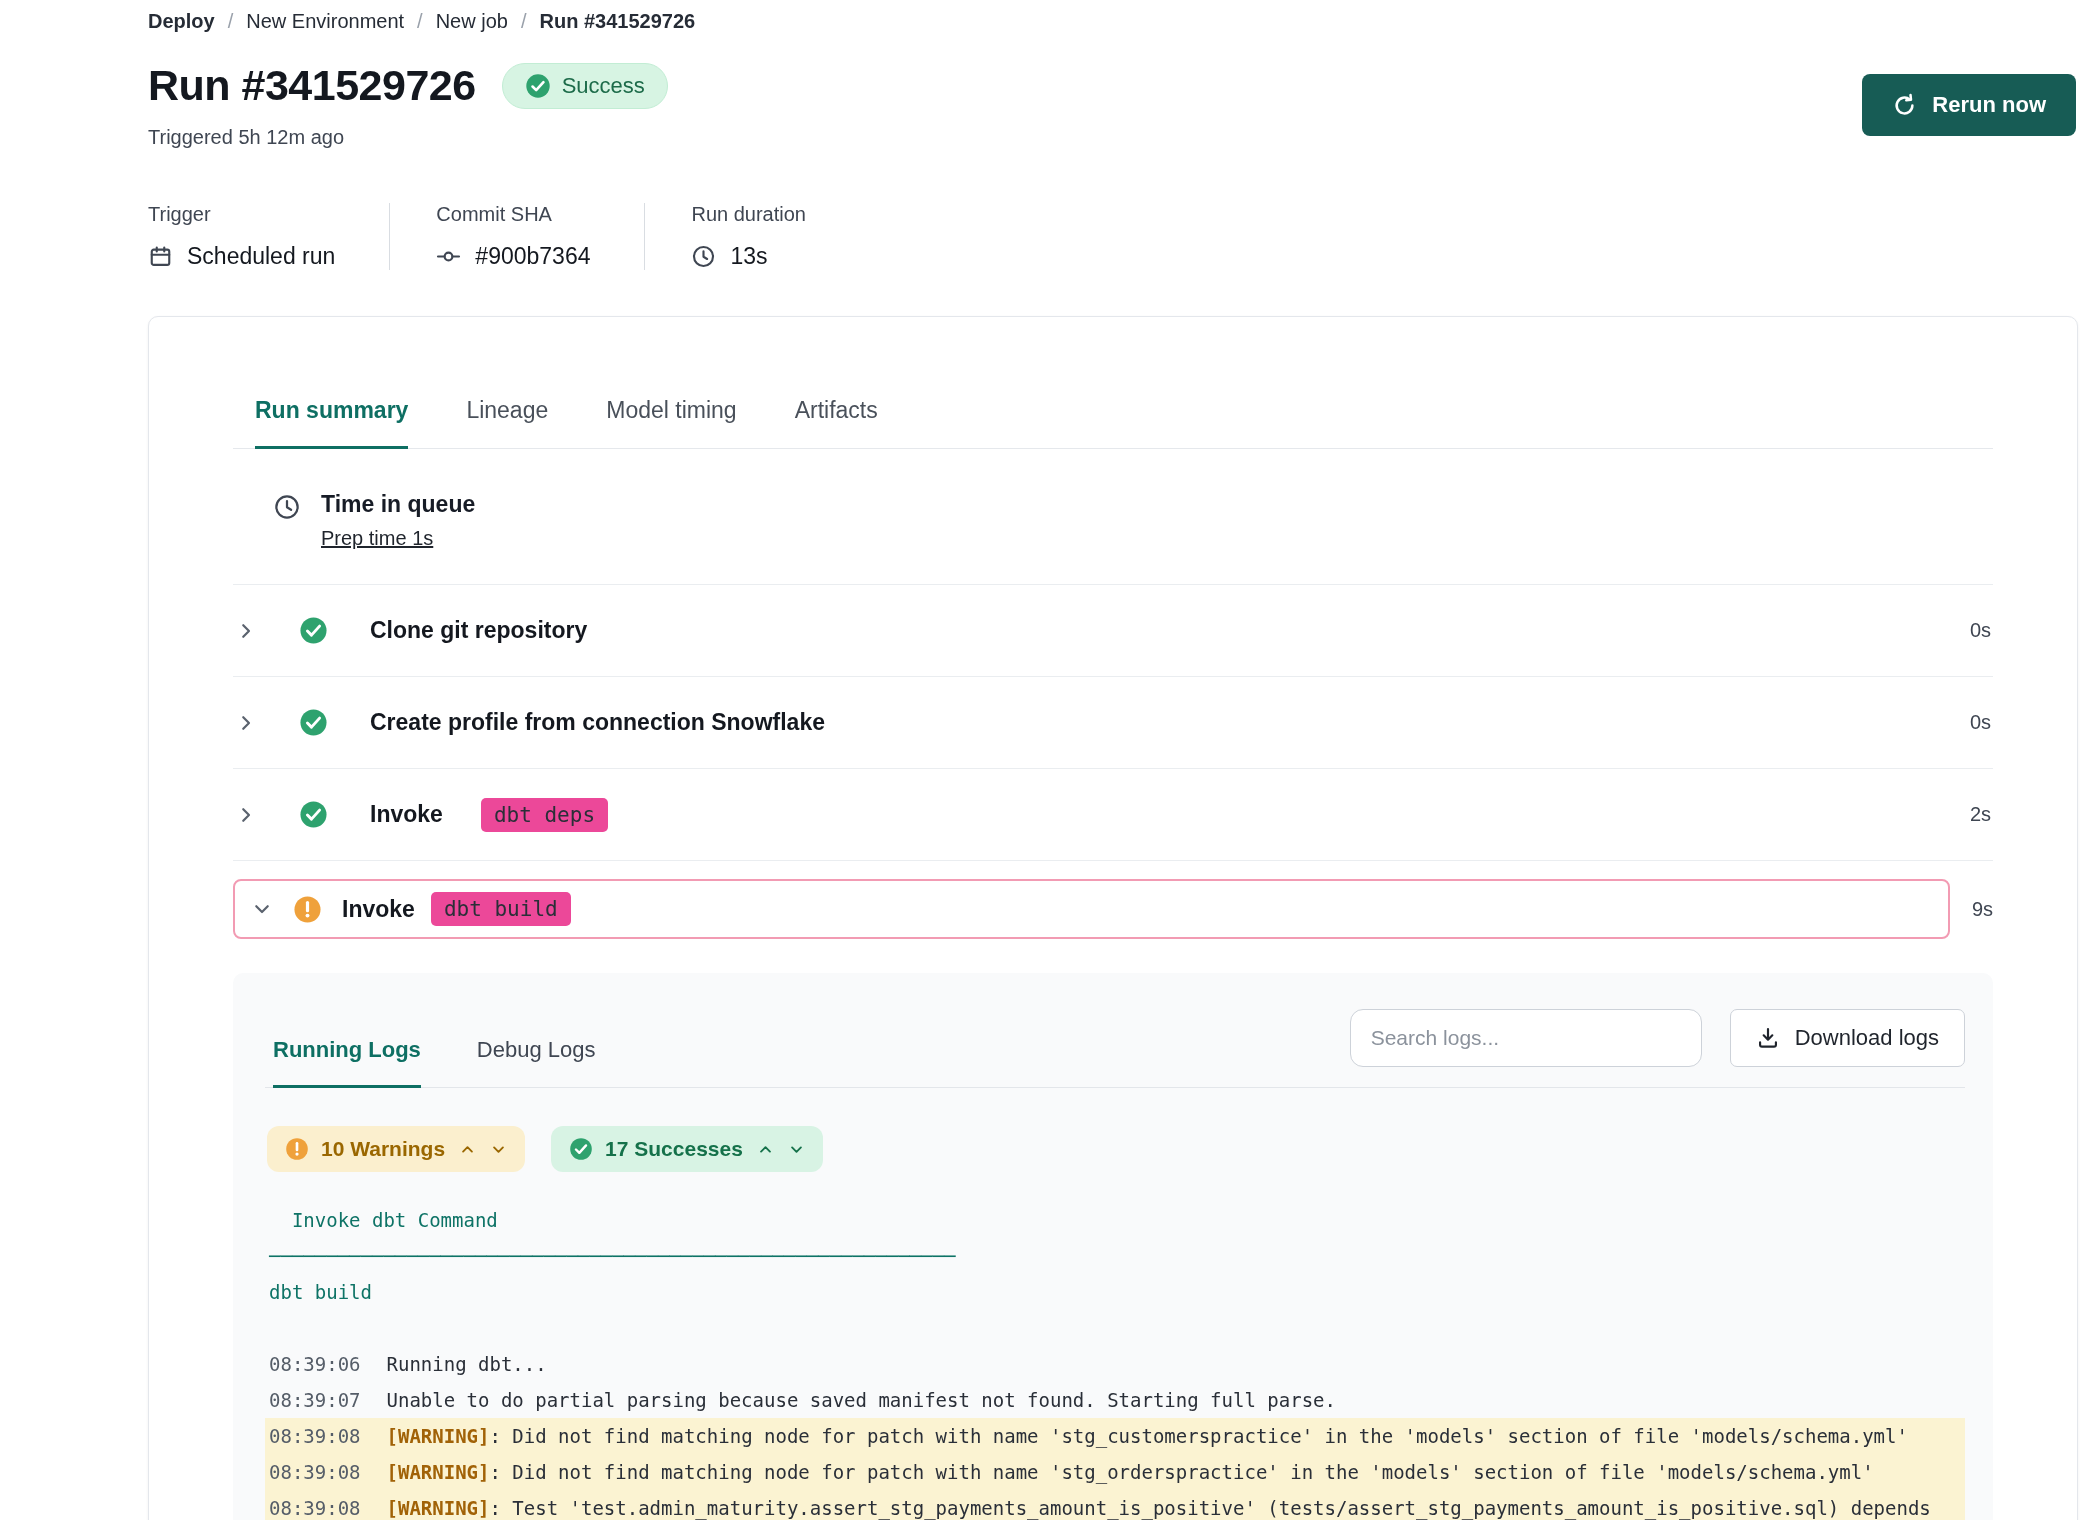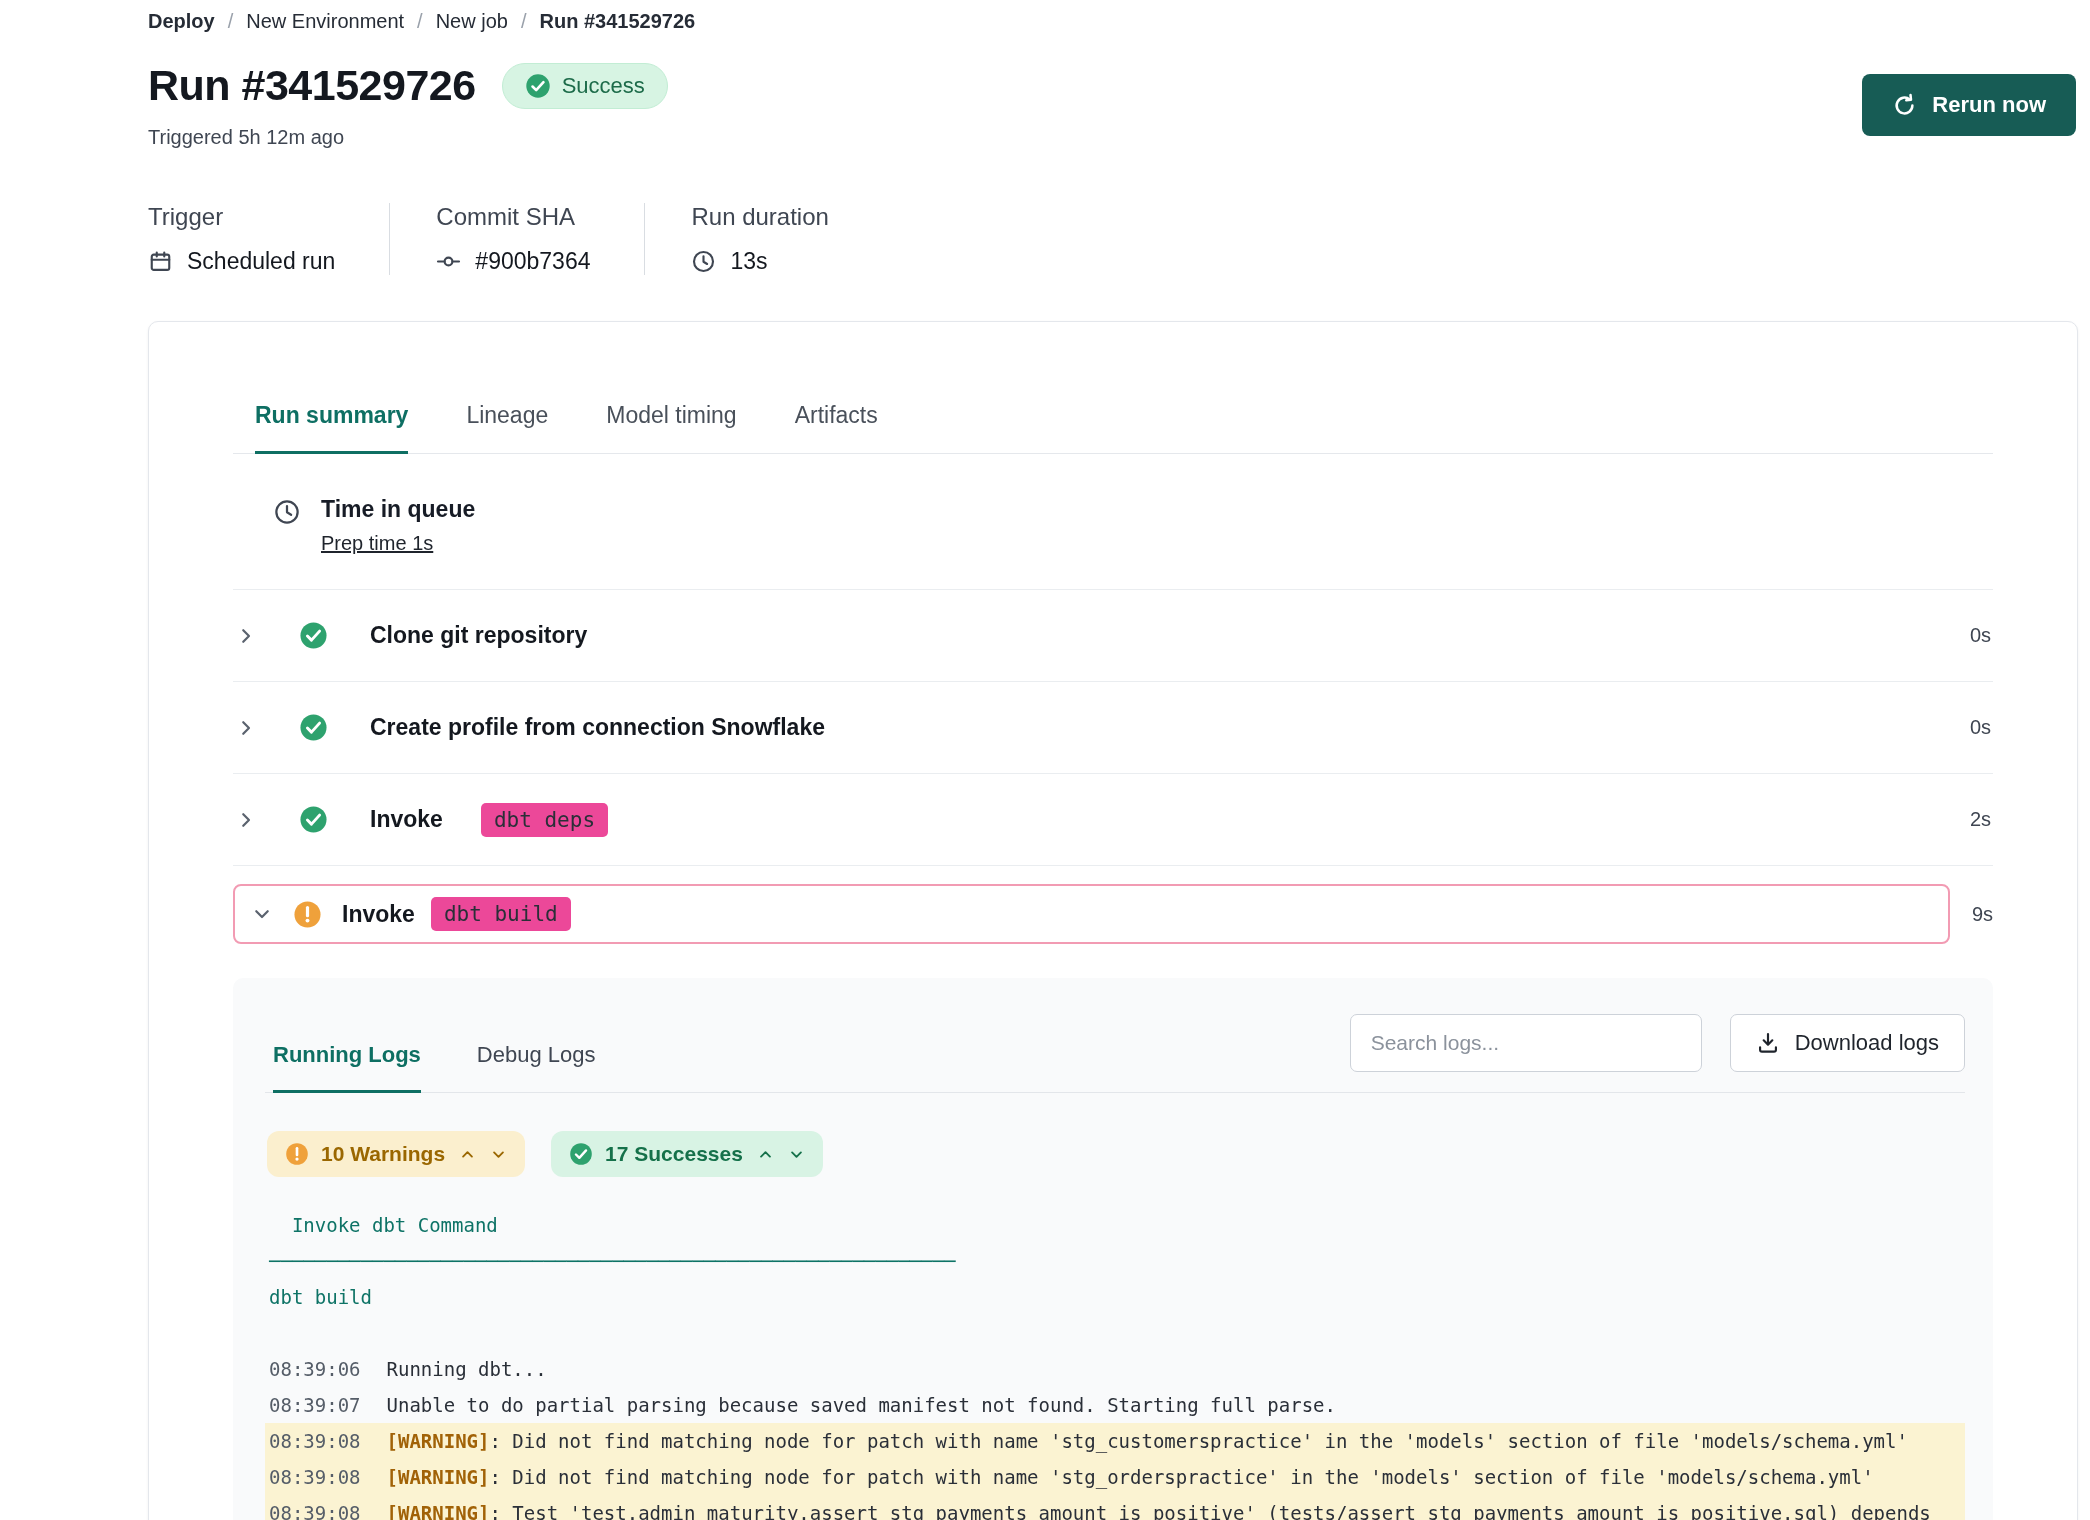--- a/index.html
+++ b/index.html
@@ -20,21 +20,21 @@
     border:1px solid #c2edd4; border-radius:999px; padding:9px 22px; font-size:22px; color:#1c6b49; }
   .triggered { margin-top:16px; font-size:20px; color:#3f4652; }
   .rerun-btn { position:absolute; top:74px; right:14px; display:flex; align-items:center; gap:15px;
     height:62px; padding:0 30px; background:#175c55; color:#fff; font-size:22px; font-weight:600;
     border:none; border-radius:8px; cursor:pointer; font-family:inherit; }
 
   
   .meta-row { margin-top:54px; display:flex; }
   .meta-col { display:flex; flex-direction:column; padding-right:54px; margin-right:46px; border-right:1px solid #d9dde2; }
   .meta-col:last-child { border-right:none; }
-  .meta-label { font-size:24px; color:#3f4652; }
+  .meta-label { font-size:20px; color:#3f4652; }
   .meta-value { margin-top:17px; display:flex; align-items:center; gap:14px; font-size:23px; color:#14181f; }
 
   
   .card { margin-top:46px; background:#fff; border:1px solid #e4e7ec; border-radius:10px;
     box-shadow:0 1px 3px rgba(16,24,40,0.06); padding:0 84px 80px; }
   .tabbar { padding-top:80px; display:flex; gap:58px; border-bottom:1px solid #e5e8ec; padding-left:22px; }
   .tab { position:relative; font-size:23px; color:#49505a; padding-bottom:24px; cursor:pointer; }
   .tab.active { color:#0e6f63; font-weight:700; }
   .tab.active::after { content:""; position:absolute; left:0; right:0; bottom:-1px; height:3px; background:#0e6f63; }
 
@@ -56,21 +56,21 @@
     border-radius:8px; padding:0 16px; margin-right:22px; cursor:pointer; }
 
   
   .log-panel { margin-top:34px; background:#f9fafb; border-radius:10px; padding:36px 28px 48px 32px; }
   .panel-head { display:flex; align-items:flex-start; border-bottom:1px solid #e3e6ea; }
   .log-tabs { display:flex; gap:56px; align-self:flex-end; margin-left:8px; }
   .log-tab { position:relative; font-size:22px; color:#3f4652; padding-bottom:24px; cursor:pointer; }
   .log-tab.active { color:#0e6f63; font-weight:700; }
   .log-tab.active::after { content:""; position:absolute; left:0; right:0; bottom:-1px; height:3px; background:#0e6f63; }
   .head-spacer { flex:1; }
-  .search-input { width:352px; height:58px; border:1.5px solid #cdd2d9; border-radius:7px; background:#fff;
+  .search-input { width:352px; height:58px; border:1.5px solid #cdd2d9; border-radius:13px; background:#fff;
     padding:0 20px; font-size:21px; font-family:inherit; color:#2a2f38; margin:0 28px 20px 0; }
   .search-input::placeholder { color:#8b929c; }
   .download-btn { display:flex; align-items:center; gap:15px; height:58px; padding:0 25px; background:#fff;
     border:1.5px solid #cdd2d9; border-radius:7px; font-size:22px; color:#1f242c; margin-bottom:20px;
     cursor:pointer; font-family:inherit; }
 
   .badge-row { margin-top:38px; display:flex; gap:26px; padding-left:2px; }
   .pill { display:inline-flex; align-items:center; gap:12px; height:46px; padding:0 18px; border-radius:12px;
     font-size:21px; font-weight:700; }
   .pill.warn { background:#fbefce; color:#9a6700; }

